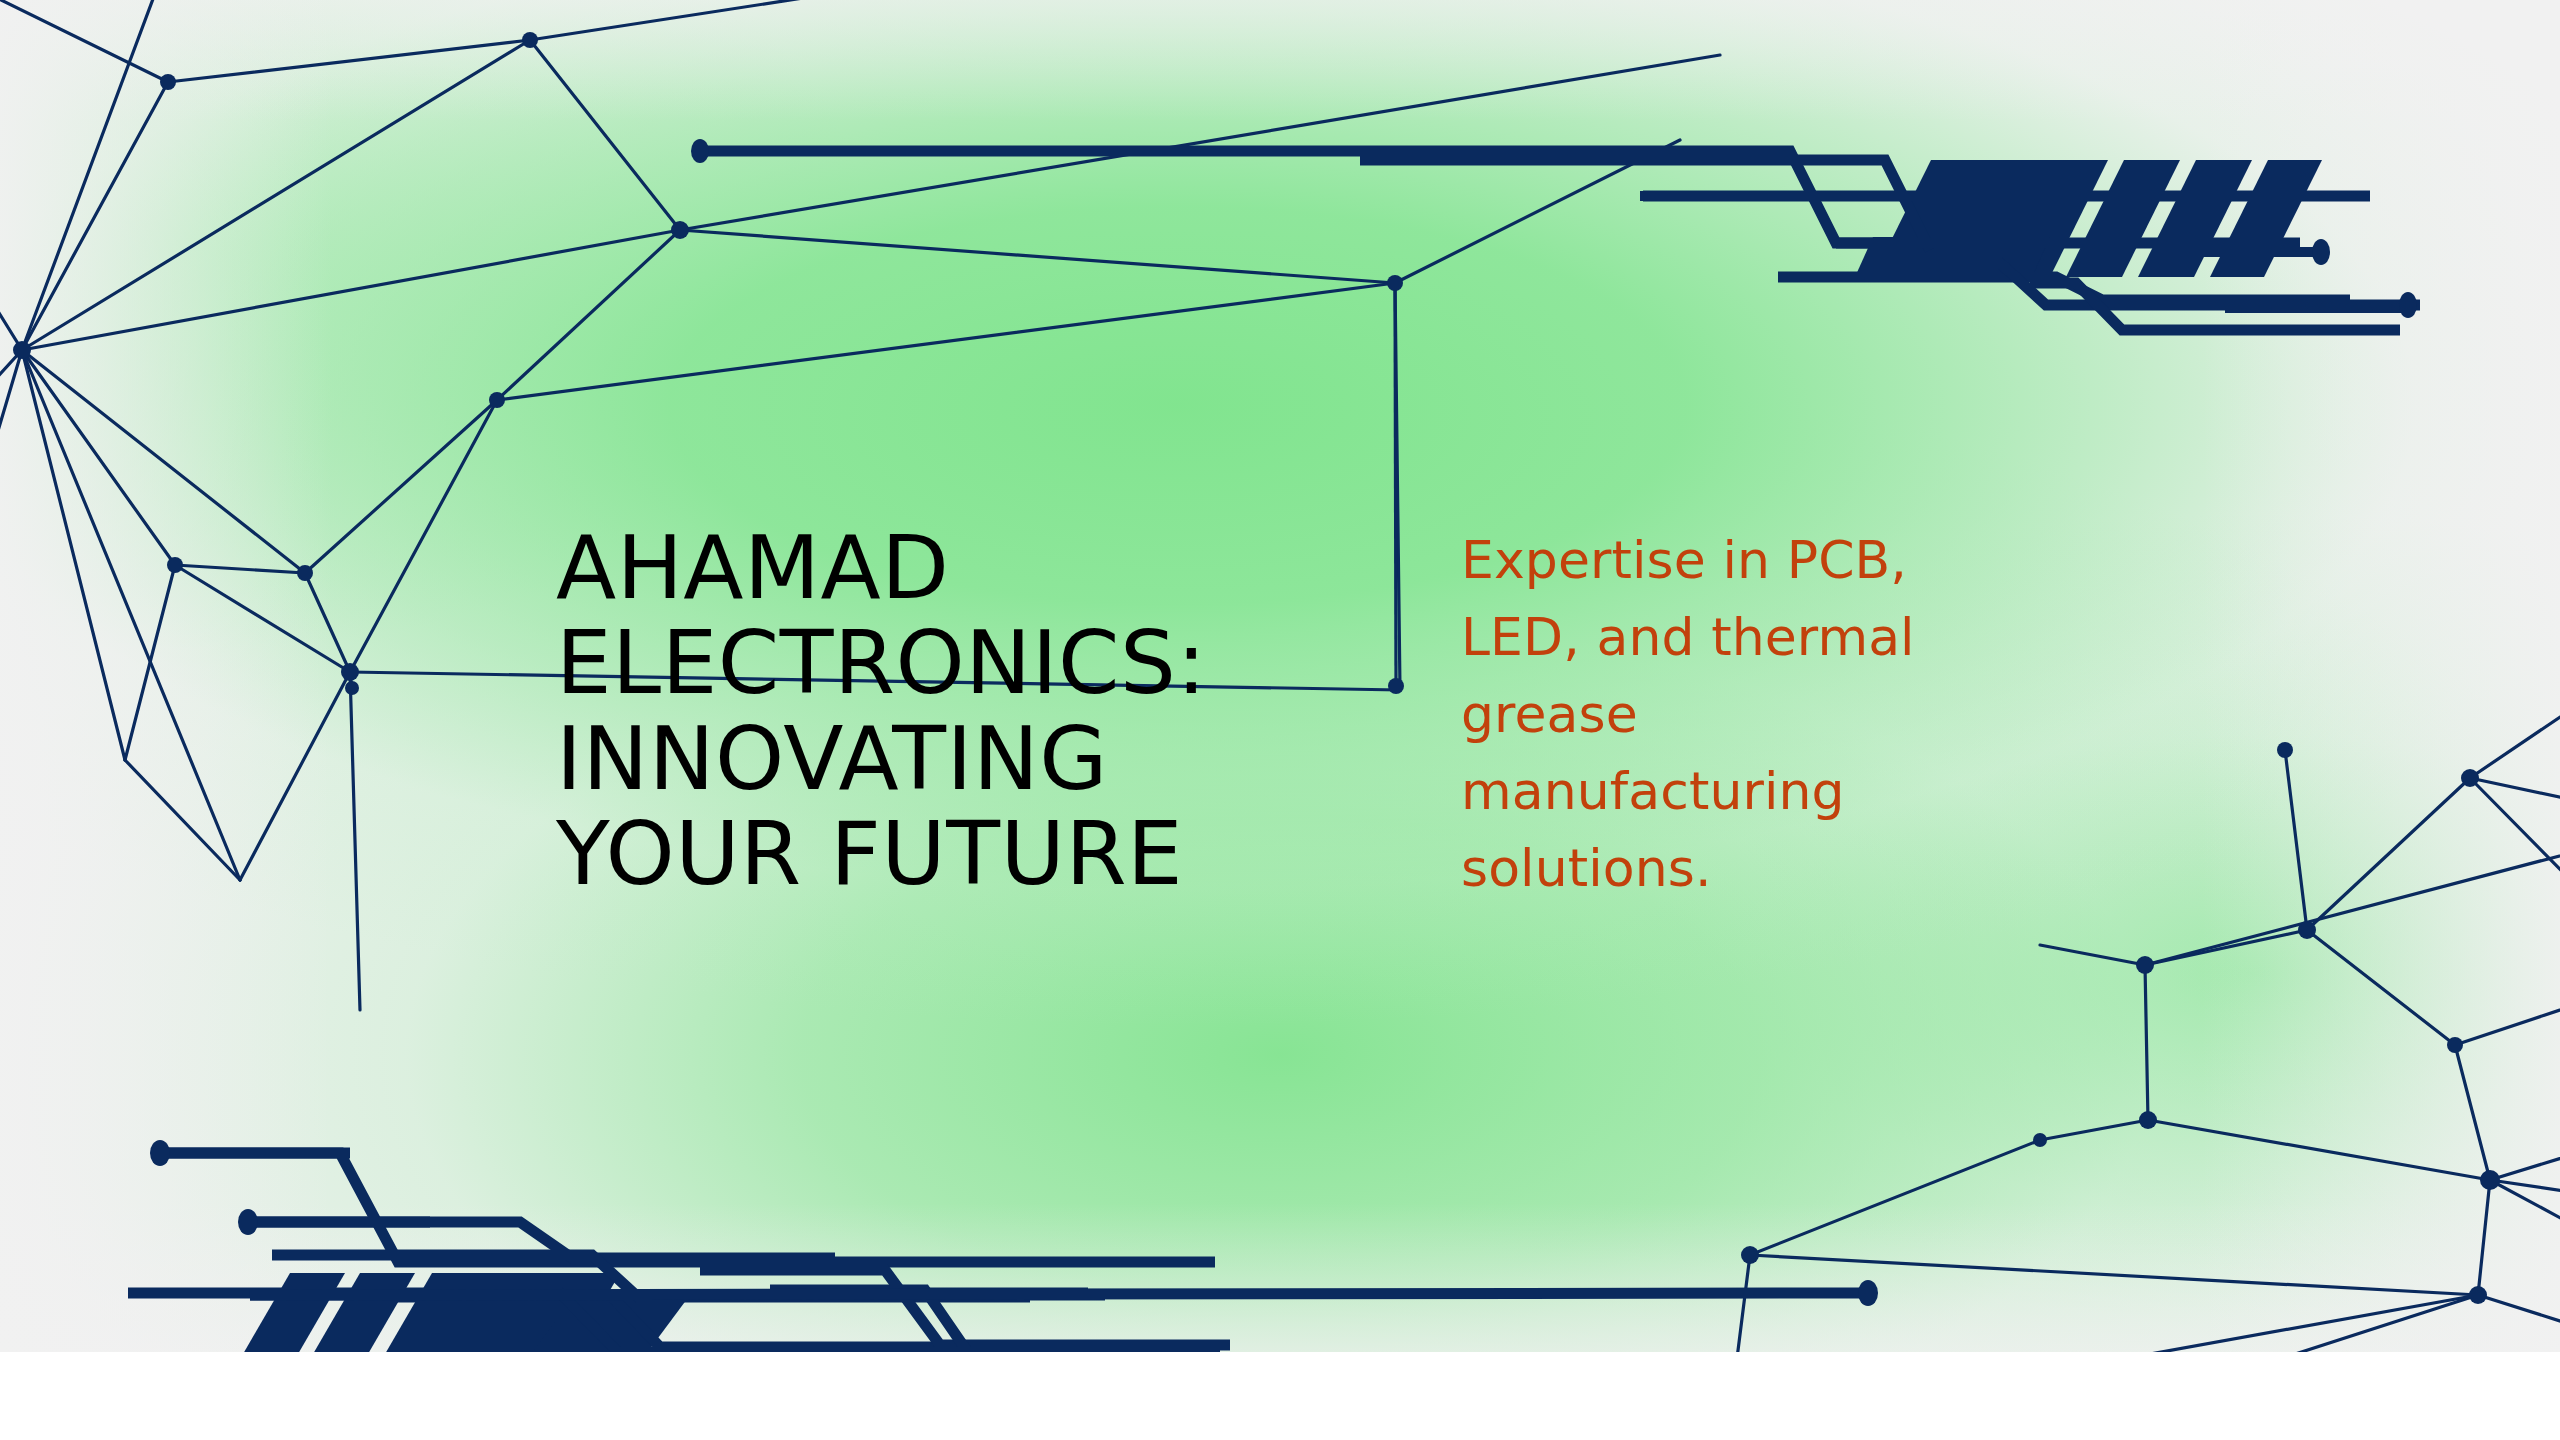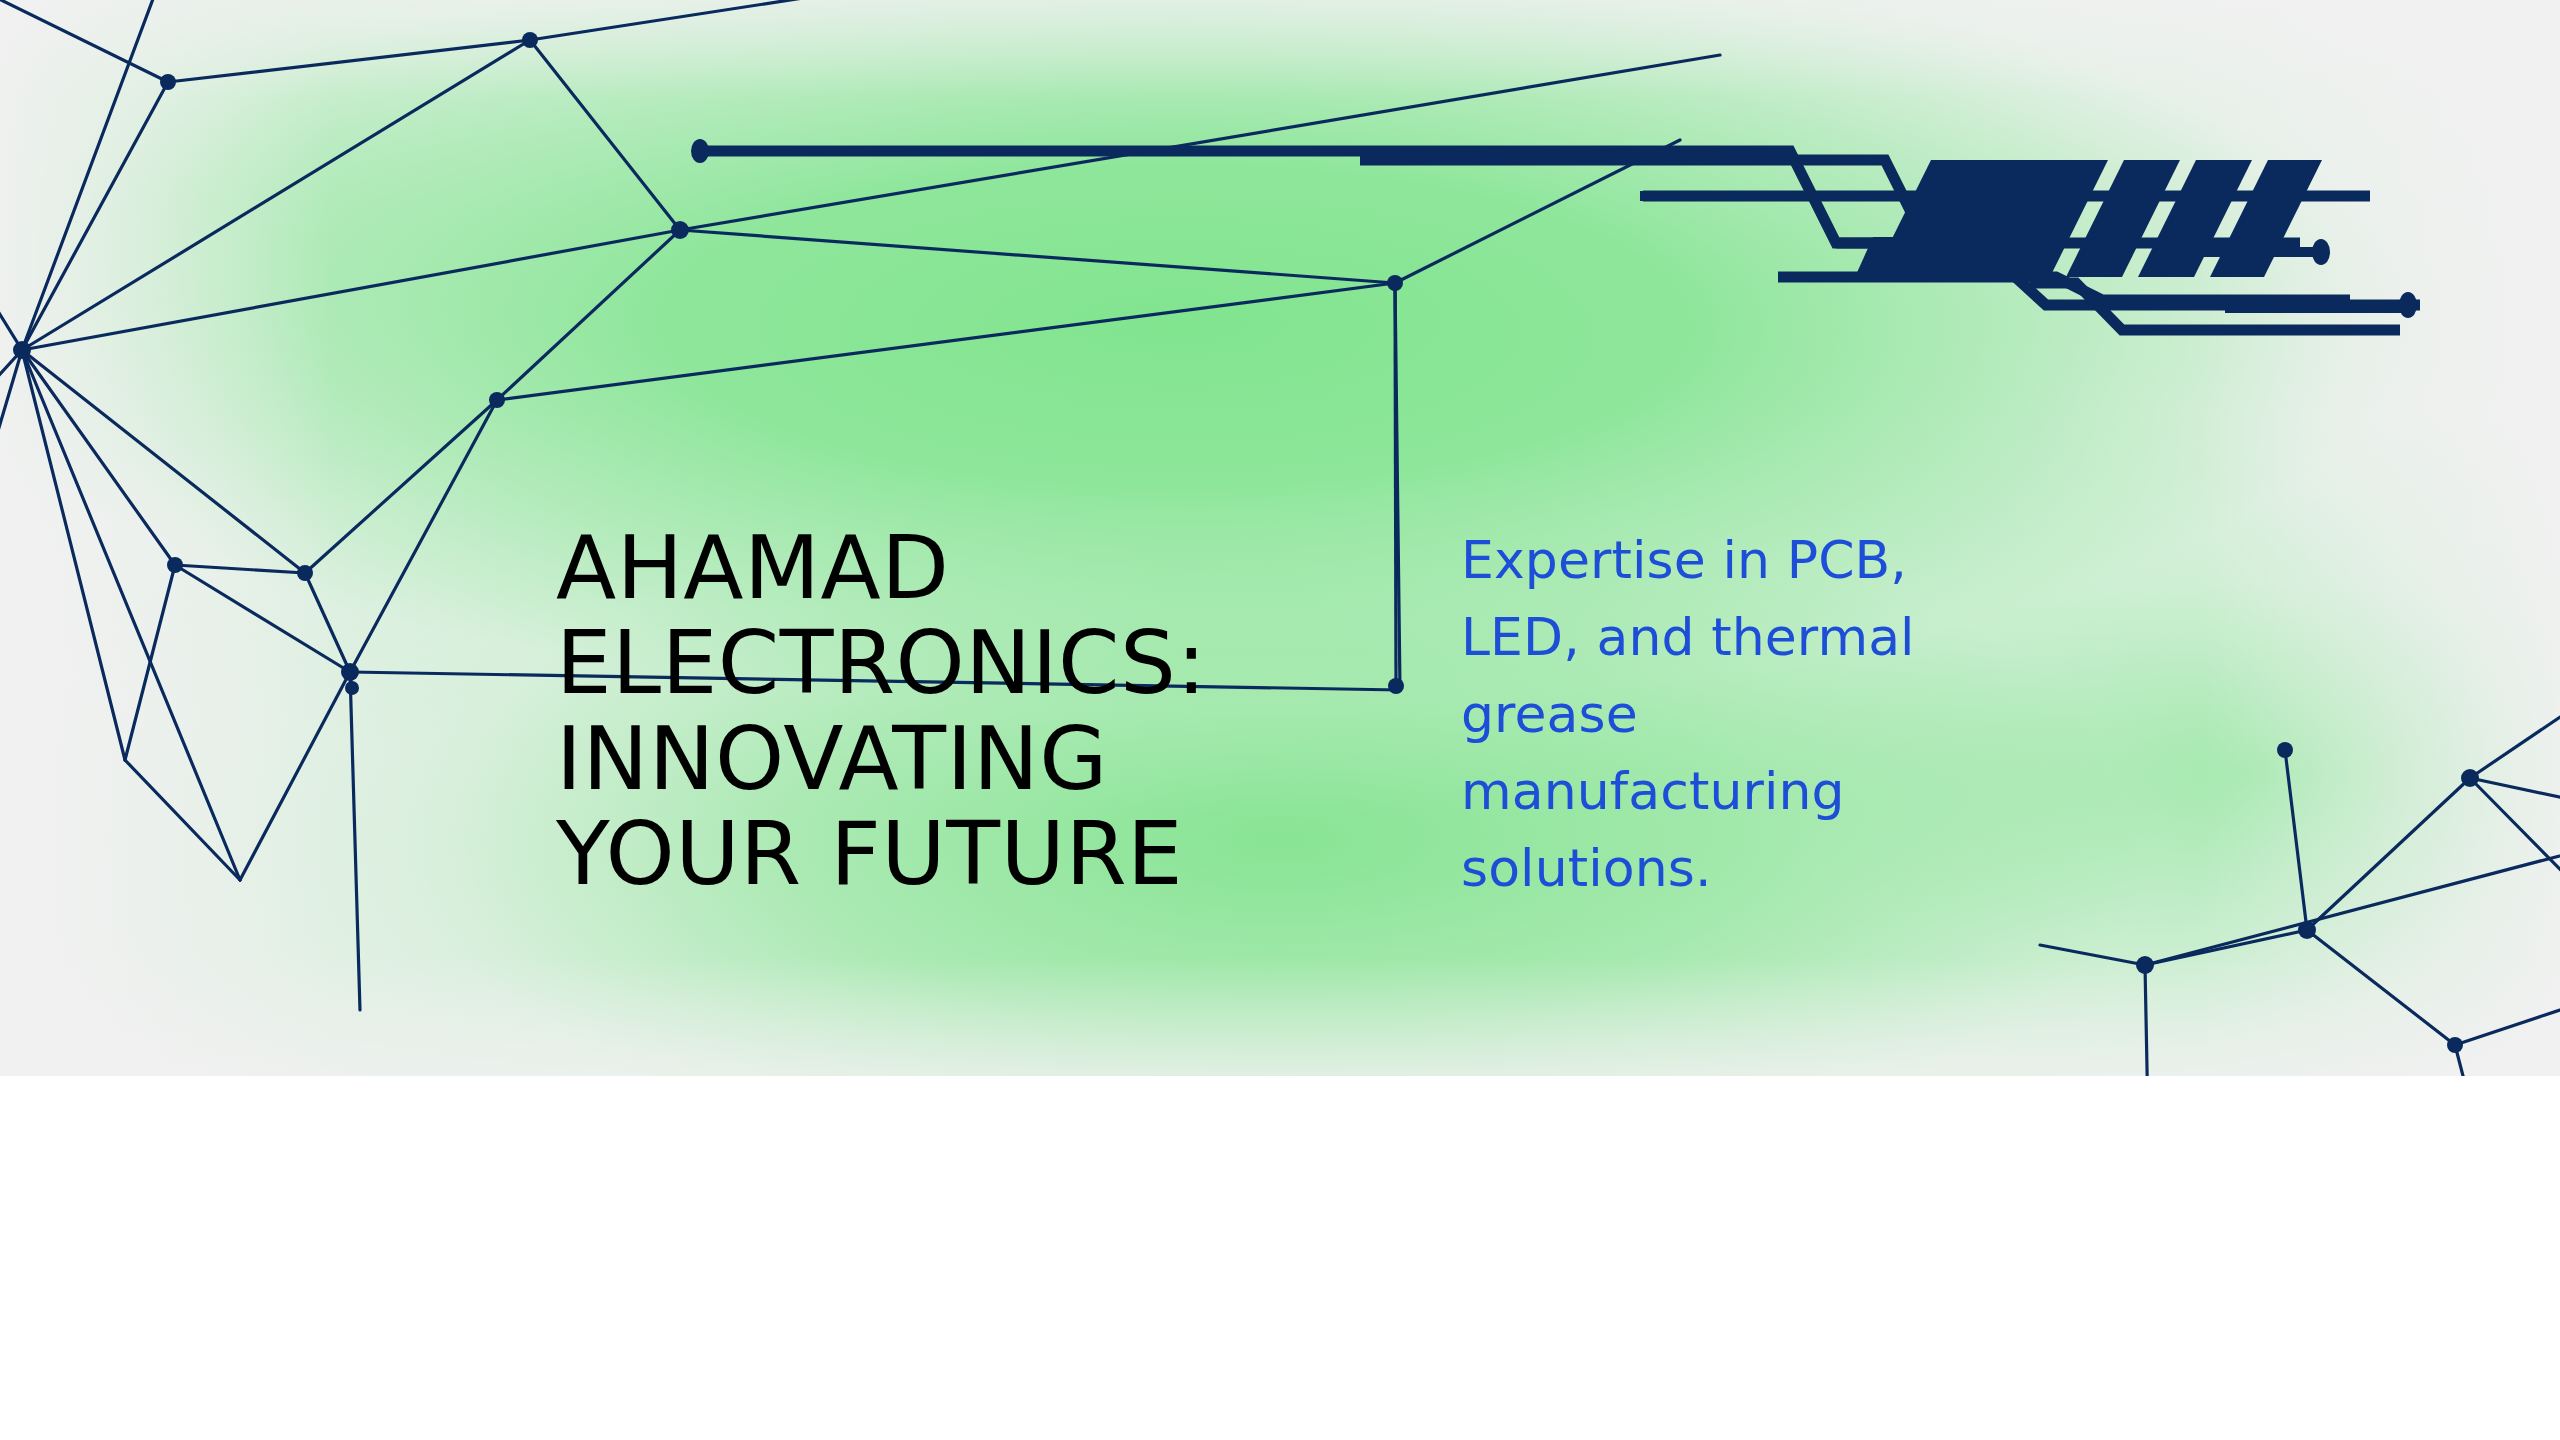--- a/index.html
+++ b/index.html
@@ -4,21 +4,21 @@
 <title>Ahamad Electronics Banner</title>
 <style>
   html, body {
     margin: 0;
     padding: 0;
     background: #ffffff;
   }
   #banner {
     position: relative;
     width: 2560px;
-    height: 1076px;
+    height: 1352px;
     overflow: hidden;
     font-family: "DejaVu Sans", sans-serif;
     background: #f1f1f1;
   }
 
   
   .bg-base {
     position: absolute;
     inset: 0;
     background: #f1f1f1;
@@ -86,21 +86,21 @@
     letter-spacing: 0.5px;
     text-transform: uppercase;
     white-space: pre-line;
   }
   .subhead {
     position: absolute;
     left: 1461px;
     top: 522px;
     width: 540px;
     margin: 0;
-    color: #1d4ed8;
+    color: #c2410c;
     font-family: "DejaVu Sans", sans-serif;
     font-size: 52px;
     font-weight: 400;
     line-height: 1.48;
     letter-spacing: 0.1px;
   }
 </style>
 </head>
 <body>
 

